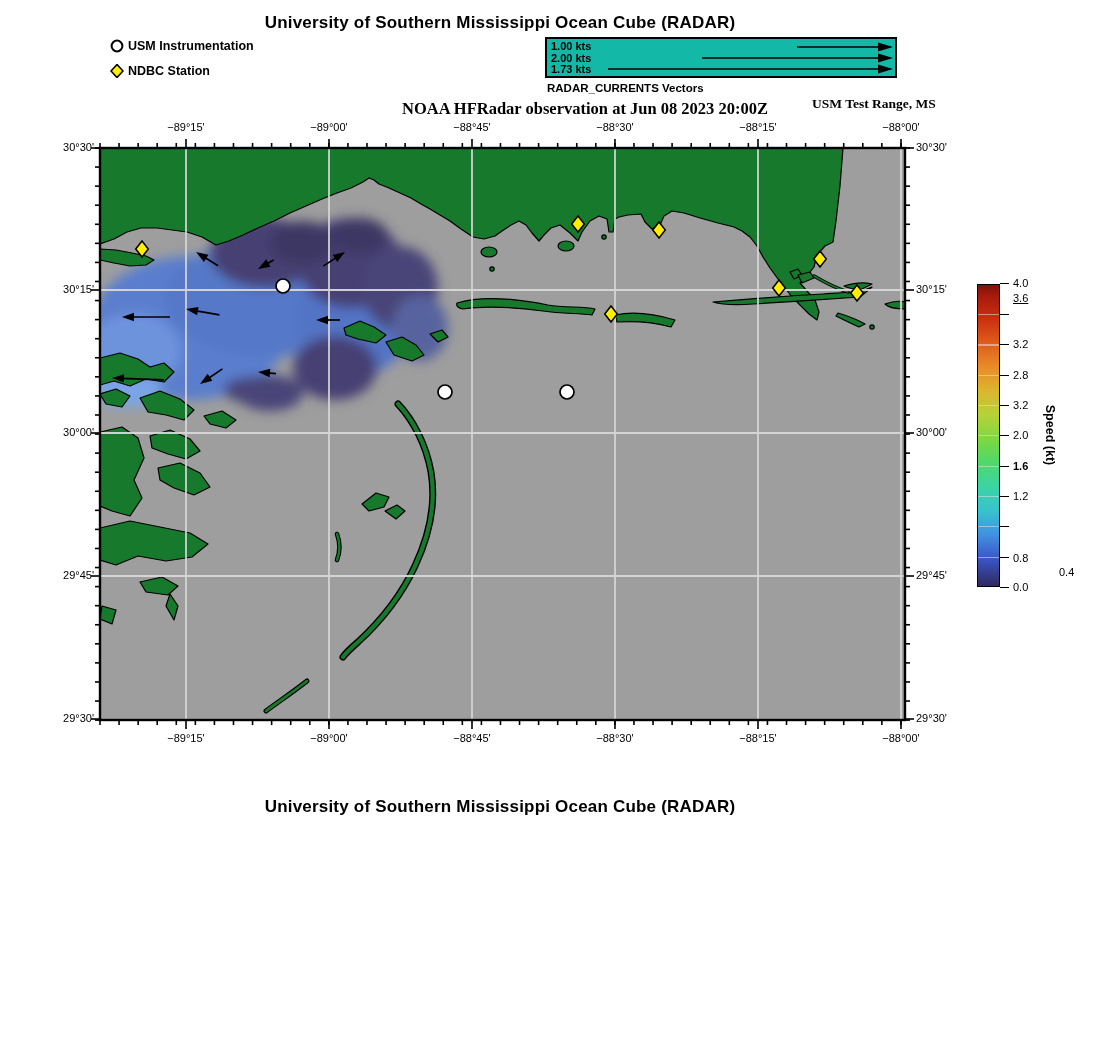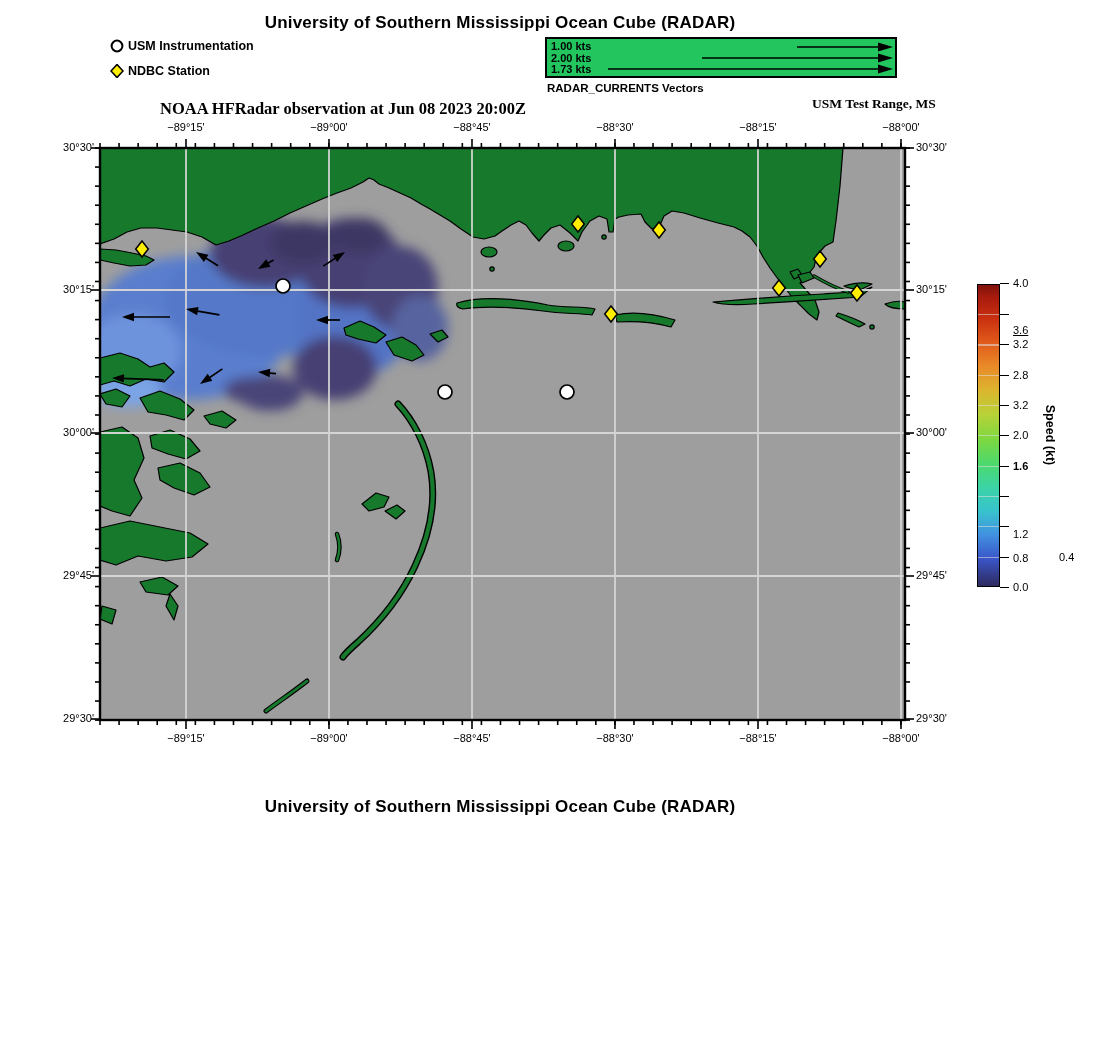--- a/index.html
+++ b/index.html
@@ -4,24 +4,24 @@
 <style>
   html,body{margin:0;padding:0;background:#ffffff;}
   #page{position:relative;width:1100px;height:1050px;background:#ffffff;overflow:hidden;
         font-family:"Liberation Sans",sans-serif;color:#000;}
   .abs{position:absolute;}
   .title{font-weight:bold;font-size:17px;letter-spacing:.2px;white-space:nowrap;}
   #top-title{top:13px;left:0;width:1000px;text-align:center;}
   #bottom-title{top:797px;left:0;width:1000px;text-align:center;}
   .legend-row{position:absolute;left:110px;height:15px;display:flex;align-items:center;gap:4px;}
   .legend-label{font-weight:bold;font-size:12.5px;white-space:nowrap;}
-  #vector-box{left:545px;top:37px;width:352px;height:41px;border:2px solid #000;background:#22c55e;box-sizing:border-box;}
+  #vector-box{left:545px;top:37px;width:352px;height:41px;border:2px solid #000;background:#14b8a6;box-sizing:border-box;}
   .vec-label{position:absolute;left:4px;font-weight:bold;font-size:11px;line-height:11px;white-space:nowrap;}
   #vector-caption{left:547px;top:82px;font-weight:bold;font-size:11.5px;white-space:nowrap;}
-  #subtitle{top:99px;left:160px;width:596px;text-align:left;
+  #subtitle{top:99px;left:172px;width:596px;text-align:right;
             font-family:"Liberation Serif",serif;font-weight:bold;font-size:16.5px;white-space:nowrap;}
   #range-label{top:96px;left:772px;width:200px;font-family:"Liberation Serif",serif;
                font-weight:bold;font-size:13.5px;white-space:nowrap;margin-left:40px;}
   .tick-label{position:absolute;font-size:11px;white-space:nowrap;}
   .lon-label{transform:translateX(-50%);}
   .lat-label-left{width:46px;text-align:right;}
   #colorbar{left:977px;top:284px;width:23px;height:303px;border:1.5px solid #000;box-sizing:border-box;
     background:linear-gradient(to bottom,
       #7e120b 0%,#a81b0e 4%,#c92f10 11%,#e05a1a 19%,#e98a28 27%,#dcb52e 35%,
       #b8d238 43%,#7fd83f 51%,#4ed96a 59%,#3bd4a4 67%,#38c3cd 75%,#4191e0 83%,
@@ -418,25 +418,25 @@
 <div class="cb-tick" style="top:344px;"></div>
 <div class="cb-tick" style="top:375px;"></div>
 <div class="cb-tick" style="top:405px;"></div>
 <div class="cb-tick" style="top:435px;"></div>
 <div class="cb-tick" style="top:466px;"></div>
 <div class="cb-tick" style="top:496px;"></div>
 <div class="cb-tick" style="top:526px;"></div>
 <div class="cb-tick" style="top:557px;"></div>
 <div class="cb-tick" style="top:587px;"></div>
 <span class="cb-label" style="top:277px;">4.0</span>
-<span class="cb-label" style="top:324px;text-decoration:underline;">3.6</span>
+<span class="cb-label" style="top:292px;text-decoration:underline;">3.6</span>
 <span class="cb-label" style="top:338px;">3.2</span>
 <span class="cb-label" style="top:369px;">2.8</span>
 <span class="cb-label" style="top:399px;">3.2</span>
 <span class="cb-label" style="top:429px;">2.0</span>
 <span class="cb-label" style="top:460px;font-weight:bold;">1.6</span>
-<span class="cb-label" style="top:490px;margin-top:38px;">1.2</span>
+<span class="cb-label" style="top:490px;">1.2</span>
 <span class="cb-label" style="top:552px;">0.8</span>
-<span class="cb-label" style="top:551px;padding-left:46px;">0.4</span>
+<span class="cb-label" style="top:566px;padding-left:46px;">0.4</span>
 <span class="cb-label" style="top:581px;">0.0</span>
 <div id="cb-title" class="abs">Speed (kt)</div>
 
 </div>
 
 </body></html>

